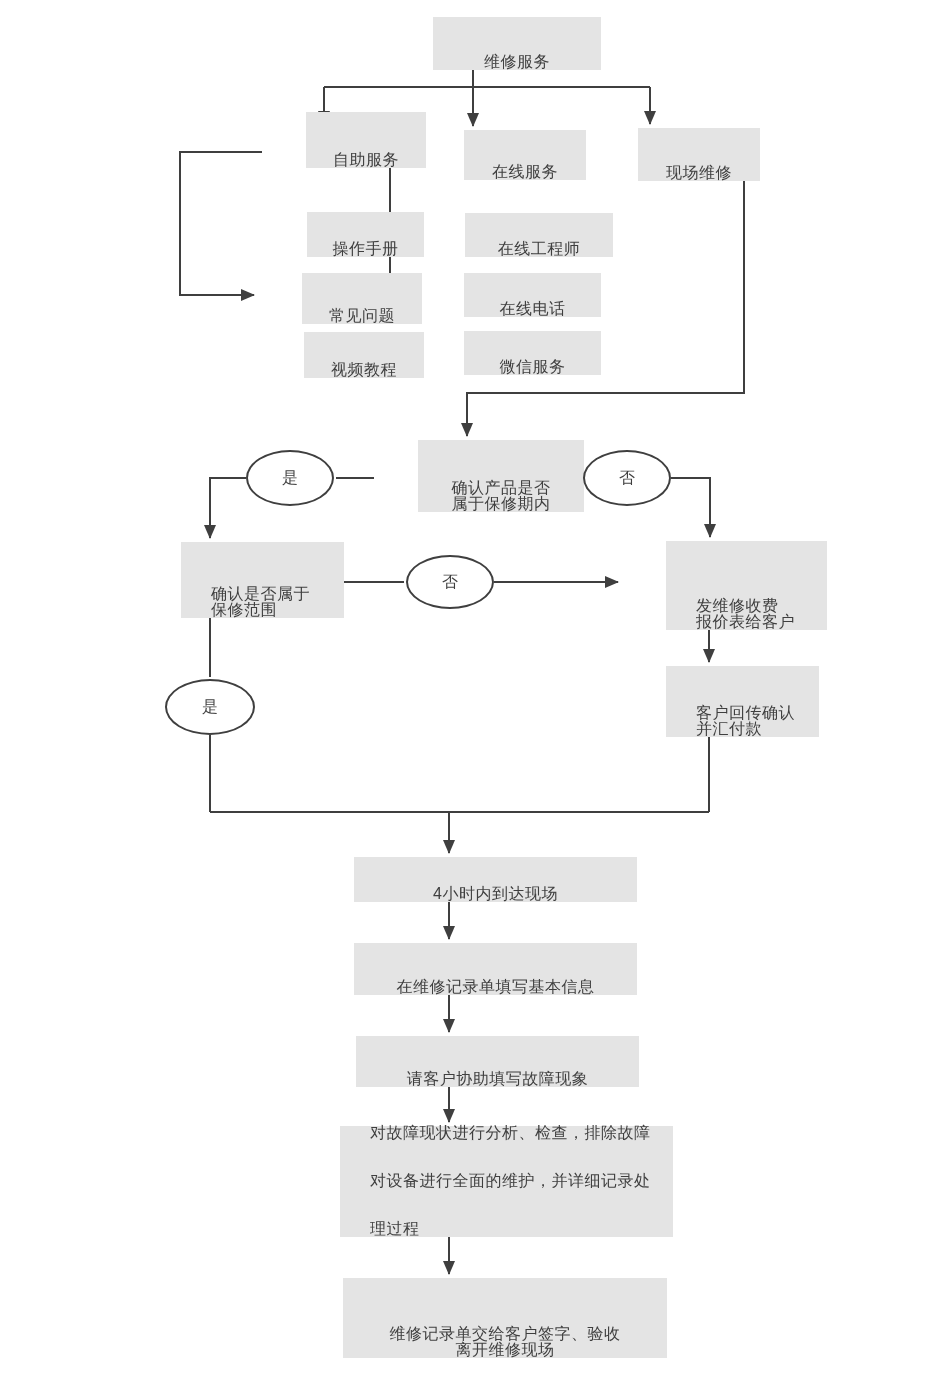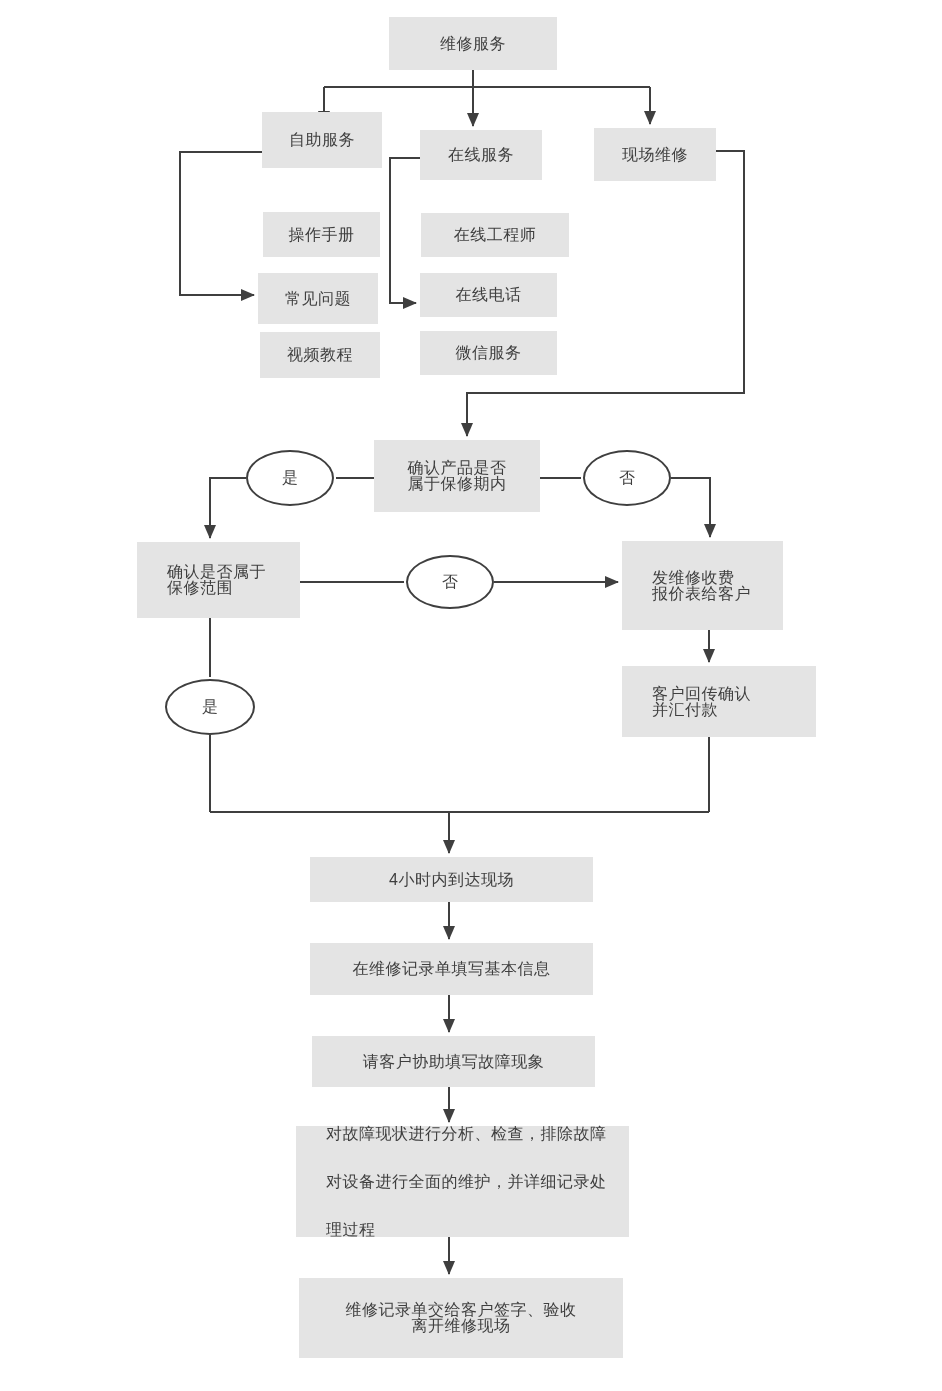--- a/index.html
+++ b/index.html
@@ -3,22 +3,22 @@
 <meta charset="utf-8">
 <style>
   html,body{margin:0;padding:0;background:#ffffff;}
   .canvas{
     position:relative;width:942px;height:1391px;background:#ffffff;
     font-family:"Liberation Sans",sans-serif;color:#3f3f3f;overflow:hidden;
   }
   .connectors{position:absolute;left:0;top:0;width:942px;height:1391px;pointer-events:none;}
   .box{
     position:absolute;background:#e4e4e4;box-sizing:border-box;
-    display:flex;flex-direction:column;justify-content:center;
-    font-size:16px;letter-spacing:0.5px;line-height:1;
+    display:flex;flex-direction:column;justify-content:flex-end;
+    font-size:16px;letter-spacing:0.5px;line-height:1;margin-left:44px;
   }
   .box.center{align-items:center;text-align:center;}
   .box.left{align-items:flex-start;text-align:left;padding-left:30px;padding-right:8px;}
   .box.ml2{}
   .box.ml3{row-gap:32px;}
   .line{white-space:nowrap;}
   .ellipse{
     position:absolute;background:#ffffff;border:2px solid #3f3f3f;border-radius:50%;
     box-sizing:border-box;display:flex;align-items:center;justify-content:center;
     font-size:16px;
@@ -111,21 +111,21 @@
   <div class="box left ml2" style="left:137px;top:542px;width:163px;height:76px">
     <div class="line">确认是否属于</div>
     <div class="line">保修范围</div>
   </div>
 
   <div class="box left ml2" style="left:622px;top:541px;width:161px;height:89px">
     <div class="line">发维修收费</div>
     <div class="line">报价表给客户</div>
   </div>
 
-  <div class="box left ml2" style="left:622px;top:666px;width:194px;height:71px">
+  <div class="box left ml2" style="left:622px;top:666px;width:153px;height:71px">
     <div class="line">客户回传确认</div>
     <div class="line">并汇付款</div>
   </div>
 
   <div class="box center" style="left:310px;top:857px;width:283px;height:45px">
     <div class="line">4小时内到达现场</div>
   </div>
 
   <div class="box center" style="left:310px;top:943px;width:283px;height:52px">
     <div class="line">在维修记录单填写基本信息</div>

